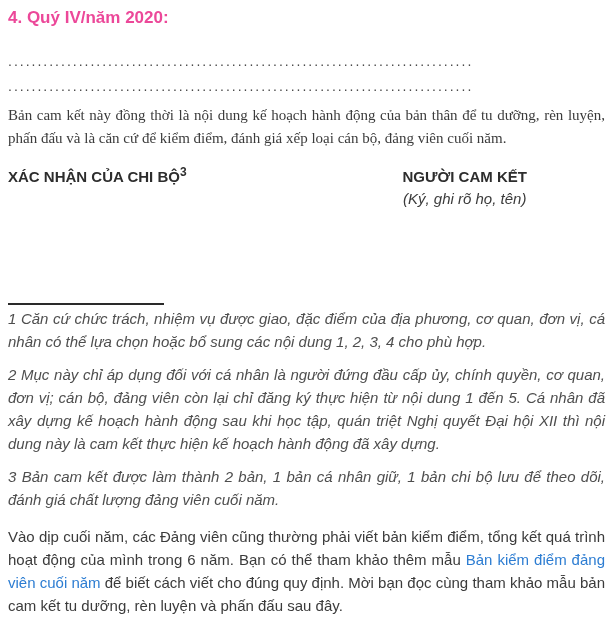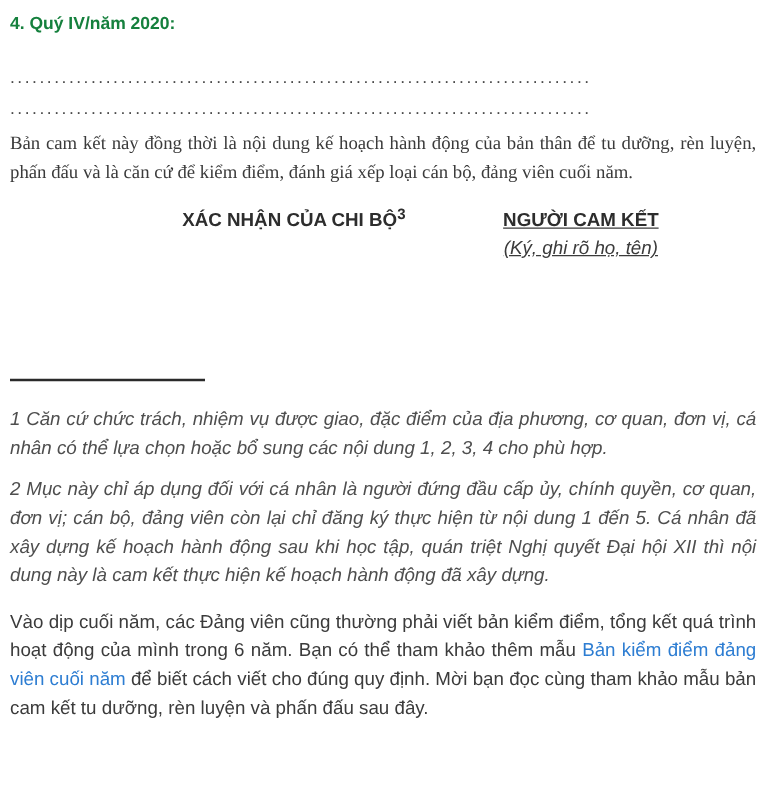--- a/index.html
+++ b/index.html
@@ -7,63 +7,63 @@
     width: 613px; height: 637px;
     box-sizing: border-box;
     padding: 8px 8px 0 8px;
     font-family: "Liberation Sans", sans-serif;
     font-size: 15px;
     color: #3b3b3b;
     overflow: hidden;
   }
   .section-heading {
     font-weight: bold;
-    font-size: 14px;
-    color: #15803d;
+    font-size: 17px;
+    color: #ec4899;
     line-height: 20px;
   }
   .dots-block { margin-top: 21px; }
   .dot-line {
     width: 463px;
     height: 25px;
     line-height: 25px;
     overflow: hidden;
     white-space: nowrap;
     letter-spacing: 2px;
     font-size: 14px;
     color: #4a4a4a;
   }
   .para {
     margin-top: 5px;
     line-height: 23px;
     text-align: justify;
     font-family: Liberation Serif, serif;
   }
   .sig-row { display: flex; margin-top: 17px; }
-  .sig-col-left  { width: 53%; text-align: right; }
-  .sig-col-right { width: 47%; text-align: center; text-decoration: underline; }
+  .sig-col-left  { width: 53%; text-align: left; }
+  .sig-col-right { width: 47%; text-align: center; }
   .sig-title {
     font-weight: bold;
     font-size: 15px;
     color: #2d2d2d;
     line-height: 20px;
   }
   .sig-title sup { font-size: 12px; vertical-align: super; line-height: 0; }
   .sig-sub {
     font-style: italic;
     line-height: 23px;
     color: #3b3b3b;
   }
   .fn-divider {
     margin-top: 93px;
     width: 156px;
     height: 0;
     border-top: 2px solid #2a2a2a;
   }
-  .footnotes { margin-top: 19px; }
+  .footnotes { margin-top: 2px; }
   .footnote {
     font-style: italic;
     color: #4e4e4e;
     line-height: 23px;
     text-align: justify;
     margin: 0 0 10px 0;
   }
   .outro {
     margin-top: 14px;
     line-height: 23px;
@@ -96,15 +96,16 @@
     <div class="sig-title">NGƯỜI CAM KẾT</div>
     <div class="sig-sub">(Ký, ghi rõ họ, tên)</div>
   </div>
 </div>
 
 <div class="fn-divider"></div>
 
 <div class="footnotes">
   <p class="footnote">1 Căn cứ chức trách, nhiệm vụ được giao, đặc điểm của địa phương, cơ quan, đơn vị, cá nhân có thể lựa chọn hoặc bổ sung các nội dung 1, 2, 3, 4 cho phù hợp.</p>
   <p class="footnote">2 Mục này chỉ áp dụng đối với cá nhân là người đứng đầu cấp ủy, chính quyền, cơ quan, đơn vị; cán bộ, đảng viên còn lại chỉ đăng ký thực hiện từ nội dung 1 đến 5. Cá nhân đã xây dựng kế hoạch hành động sau khi học tập, quán triệt Nghị quyết Đại hội XII thì nội dung này là cam kết thực hiện kế hoạch hành động đã xây dựng.</p>
+  <p class="footnote">3 Bản cam kết được làm thành 2 bản, 1 bản cá nhân giữ, 1 bản chi bộ lưu để theo dõi, đánh giá chất lượng đảng viên cuối năm.</p>
 </div>
 
 <div class="outro"><span>Vào dịp cuối năm, các Đảng viên cũng thường phải viết bản kiểm điểm, tổng kết quá trình hoạt động của mình trong 6 năm. Bạn có thể tham khảo thêm mẫu </span><a class="link">Bản kiểm điểm đảng viên cuối năm</a><span> để biết cách viết cho đúng quy định. Mời bạn đọc cùng tham khảo mẫu bản cam kết tu dưỡng, rèn luyện và phấn đấu sau đây.</span></div>
 
 </body></html>

